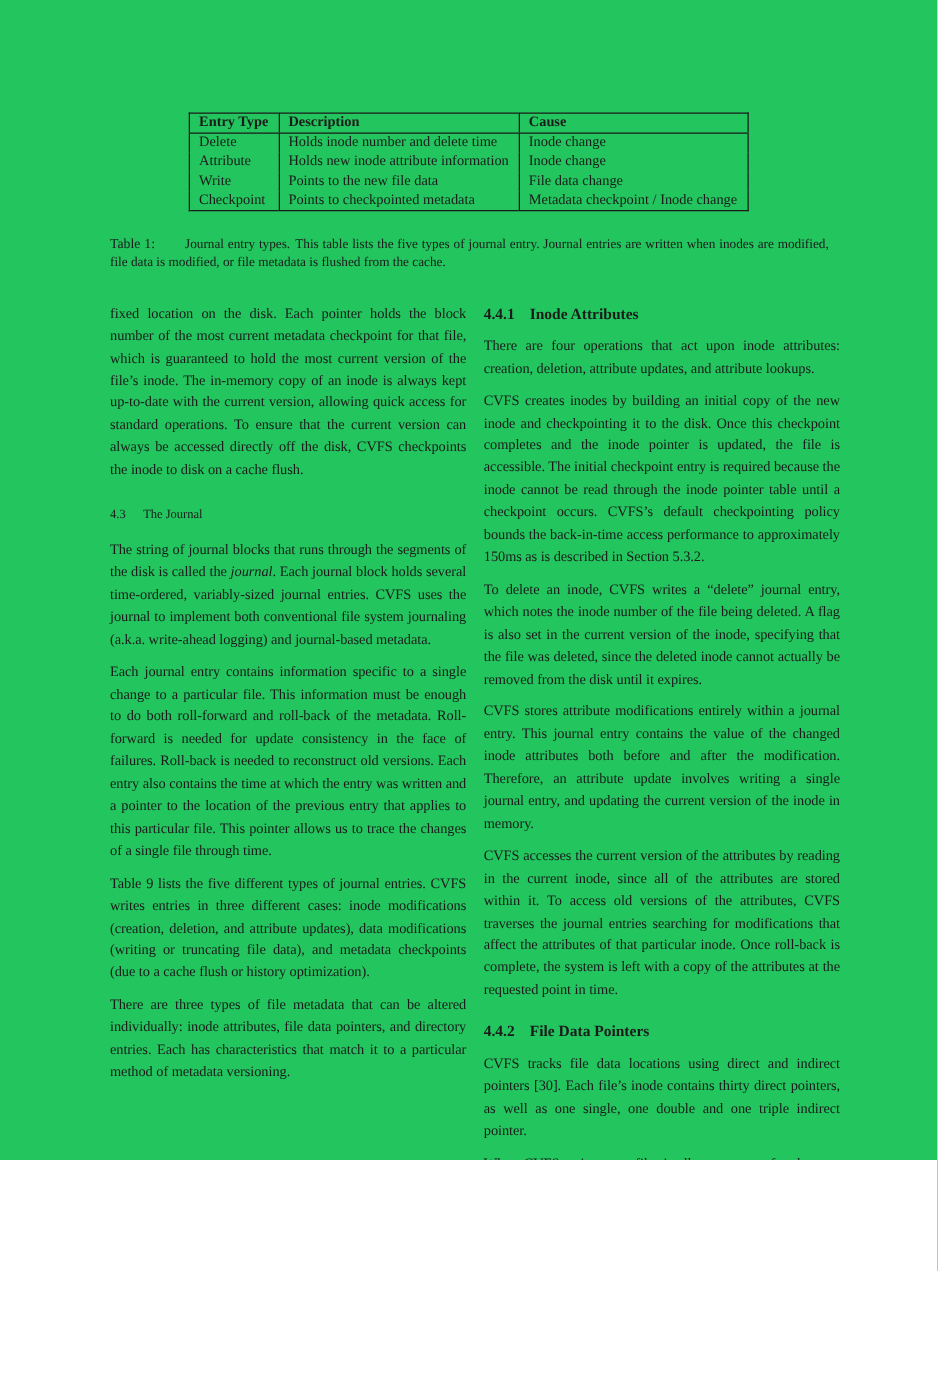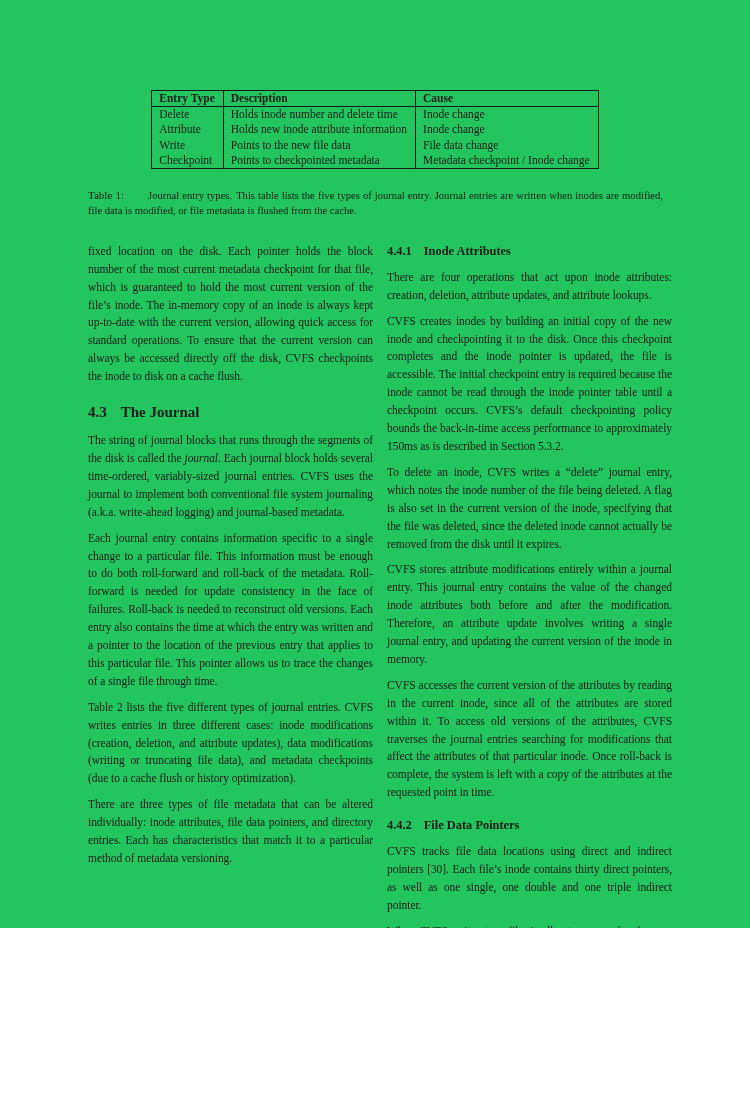--- a/index.html
+++ b/index.html
@@ -63,22 +63,22 @@
   .body-p {
     font-size: 11.5px;
     line-height: 17.9px;
     text-align: justify;
     margin: 0 0 8px 0;
     letter-spacing: -0.05px;
   }
   .body-p em { font-style: italic; }
 
   h2.sec {
-    font-size: 15px;
-    font-weight: bold;
+    font-size: 10px;
+    font-weight: normal;
     margin: 17px 0 11px 0;
     line-height: 18px;
   }
   h2.sec .sec-num { margin-right: 14px; }
 
   h3.subsec {
     font-size: 12.4px;
     font-weight: bold;
     margin: 16px 0 10px 0;
     line-height: 15px;
@@ -139,21 +139,21 @@
   <div class="columns">
 
     <div class="col">
       <p class="body-p">fixed location on the disk. Each pointer holds the block number of the most current metadata checkpoint for that file, which is guaranteed to hold the most current version of the file’s inode. The in-memory copy of an inode is always kept up-to-date with the current version, allowing quick access for standard operations. To ensure that the current version can always be accessed directly off the disk, CVFS checkpoints the inode to disk on a cache flush.</p>
 
       <h2 class="sec"><span class="sec-num">4.3</span><span class="sec-title">The Journal</span></h2>
 
       <p class="body-p"><span>The string of journal blocks that runs through the segments of the disk is called the </span><em>journal</em><span>. Each journal block holds several time-ordered, variably-sized journal entries. CVFS uses the journal to implement both conventional file system journaling (a.k.a. write-ahead logging) and journal-based metadata.</span></p>
 
       <p class="body-p">Each journal entry contains information specific to a single change to a particular file. This information must be enough to do both roll-forward and roll-back of the metadata. Roll-forward is needed for update consistency in the face of failures. Roll-back is needed to reconstruct old versions. Each entry also contains the time at which the entry was written and a pointer to the location of the previous entry that applies to this particular file. This pointer allows us to trace the changes of a single file through time.</p>
-      <p class="body-p">Table 2 lists the five different types of journal entries. CVFS writes entries in three different cases: inode modifications (creation, deletion, and attribute updates), data modifications (writing or truncating file data), and metadata checkpoints (due to a cache flush or history optimization).</p>
+      <p class="body-p">Table 9 lists the five different types of journal entries. CVFS writes entries in three different cases: inode modifications (creation, deletion, and attribute updates), data modifications (writing or truncating file data), and metadata checkpoints (due to a cache flush or history optimization).</p>
 
 
       <p class="body-p">There are three types of file metadata that can be altered individually: inode attributes, file data pointers, and directory entries. Each has characteristics that match it to a particular method of metadata versioning.</p>
     </div>
 
     <div class="col">
       <h3 class="subsec first"><span class="sec-num">4.4.1</span><span class="sec-title">Inode Attributes</span></h3>
 
       <p class="body-p">There are four operations that act upon inode attributes: creation, deletion, attribute updates, and attribute lookups.</p>
       <p class="body-p">CVFS creates inodes by building an initial copy of the new inode and checkpointing it to the disk. Once this checkpoint completes and the inode pointer is updated, the file is accessible. The initial checkpoint entry is required because the inode cannot be read through the inode pointer table until a checkpoint occurs. CVFS’s default checkpointing policy bounds the back-in-time access performance to approximately 150ms as is described in Section 5.3.2.</p>

